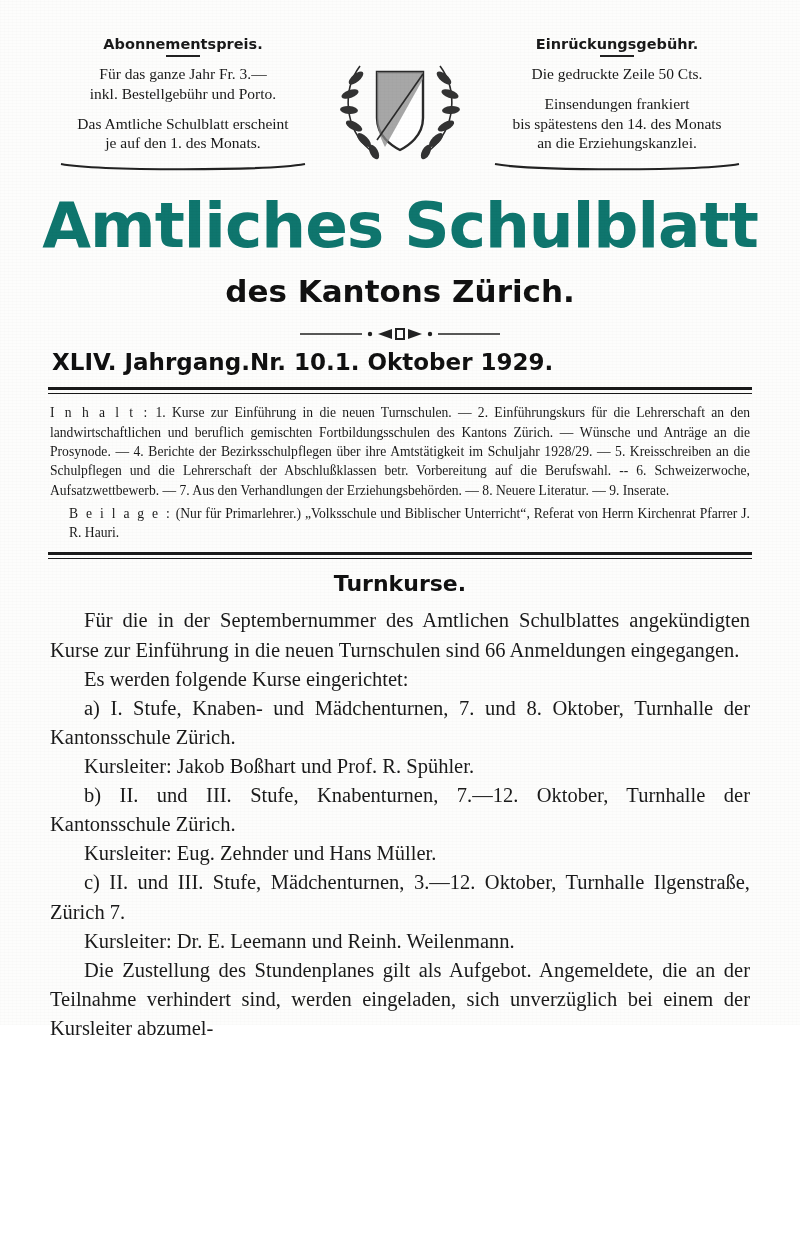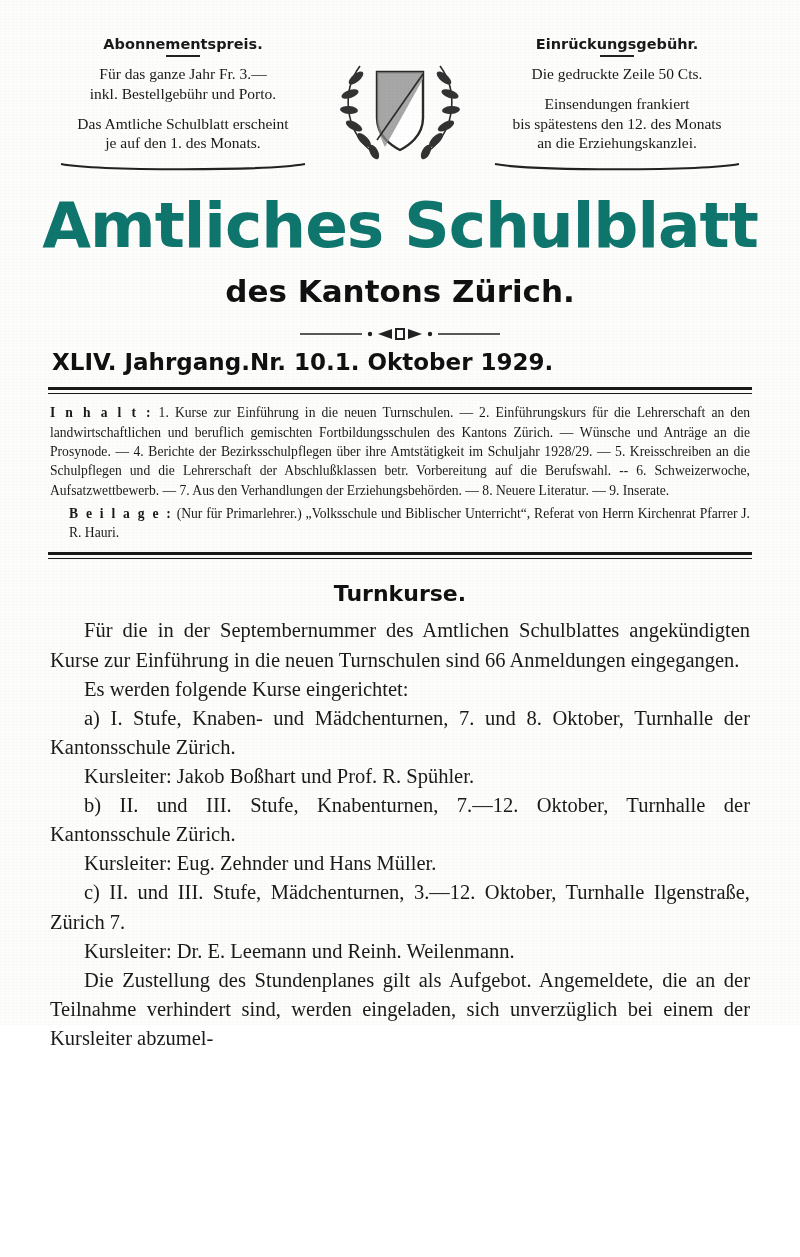--- a/index.html
+++ b/index.html
@@ -127,34 +127,34 @@
 
   
   .contents {
     padding: 9px 50px 0 50px;
     font-size: 13.6px;
     line-height: 1.42;
     text-align: justify;
   }
   .contents .lead {
     letter-spacing: 2px;
-    font-weight: bold;
+    font-weight: normal;
   }
   .contents p {
     margin: 0;
   }
   .contents .beilage {
     margin-top: 4px;
     margin-left: 19px;
   }
 
   
   .article {
     padding: 0 50px;
-    margin-top: 22px;
+    margin-top: 12px;
   }
   .arttitle {
     text-align: center;
     font-family: "DejaVu Sans", sans-serif;
     font-weight: bold;
     font-size: 22px;
     color: #111;
     margin-bottom: 10px;
   }
   .article p {
@@ -227,21 +227,21 @@
         <line x1="47" y1="96" x2="93" y2="30" stroke="#2a2a2a" stroke-width="1.6"></line>
       </svg>
     </div>
 
     <div class="mast-col">
       <div class="mast-title">Einrückungsgebühr.</div>
       <div class="mini-rule"></div>
       <div class="mast-line">Die gedruckte Zeile 50 Cts.</div>
       <div class="mast-block">
         <div class="mast-line">Einsendungen frankiert</div>
-        <div class="mast-line">bis spätestens den 12. des Monats</div>
+        <div class="mast-line">bis spätestens den 14. des Monats</div>
         <div class="mast-line">an die Erziehungskanzlei.</div>
       </div>
       <svg class="curve-rule" viewBox="0 0 248 10">
         <path d="M2,2 C40,9 208,9 246,2" stroke="#222" stroke-width="2.2" fill="none"></path>
       </svg>
     </div>
 
   </div>
 
   <div class="bigtitle">Amtliches Schulblatt</div>

